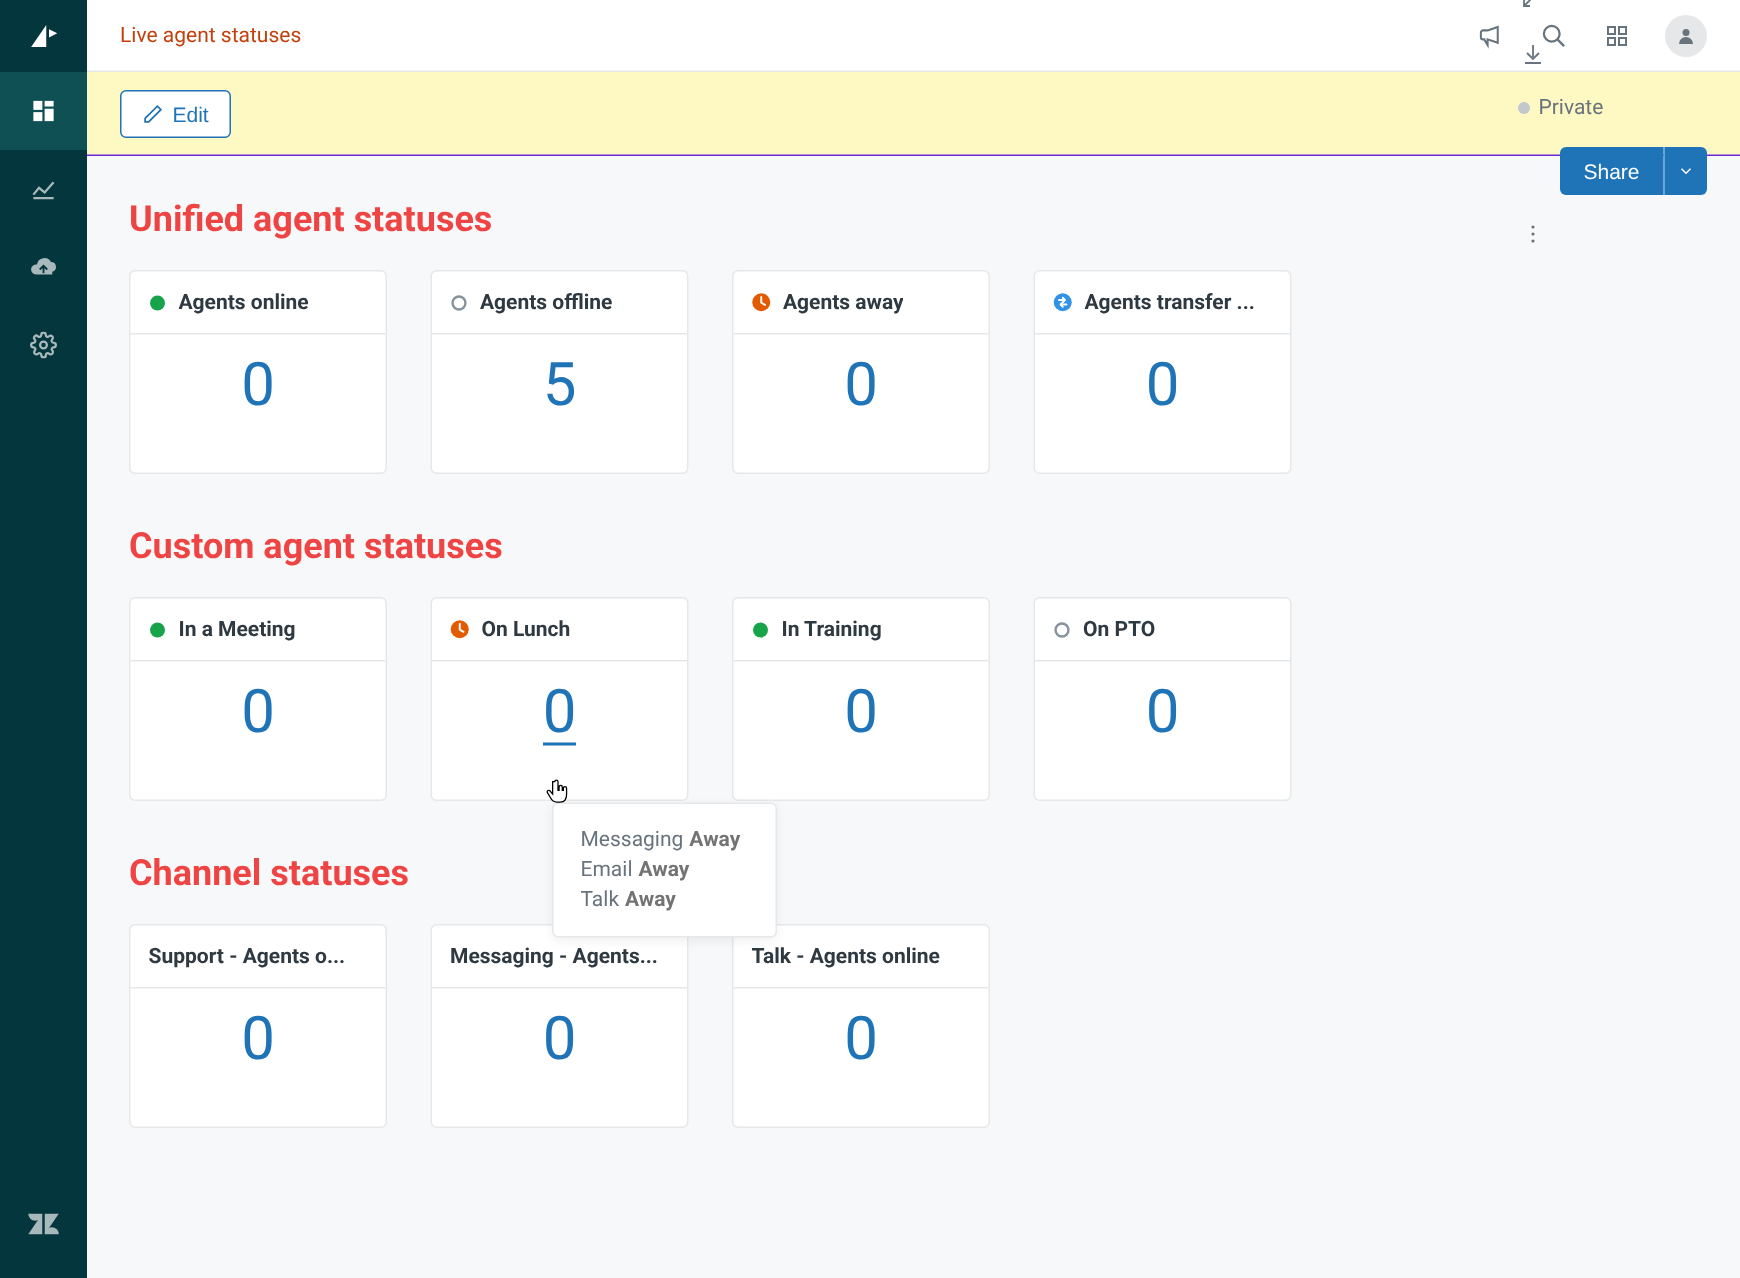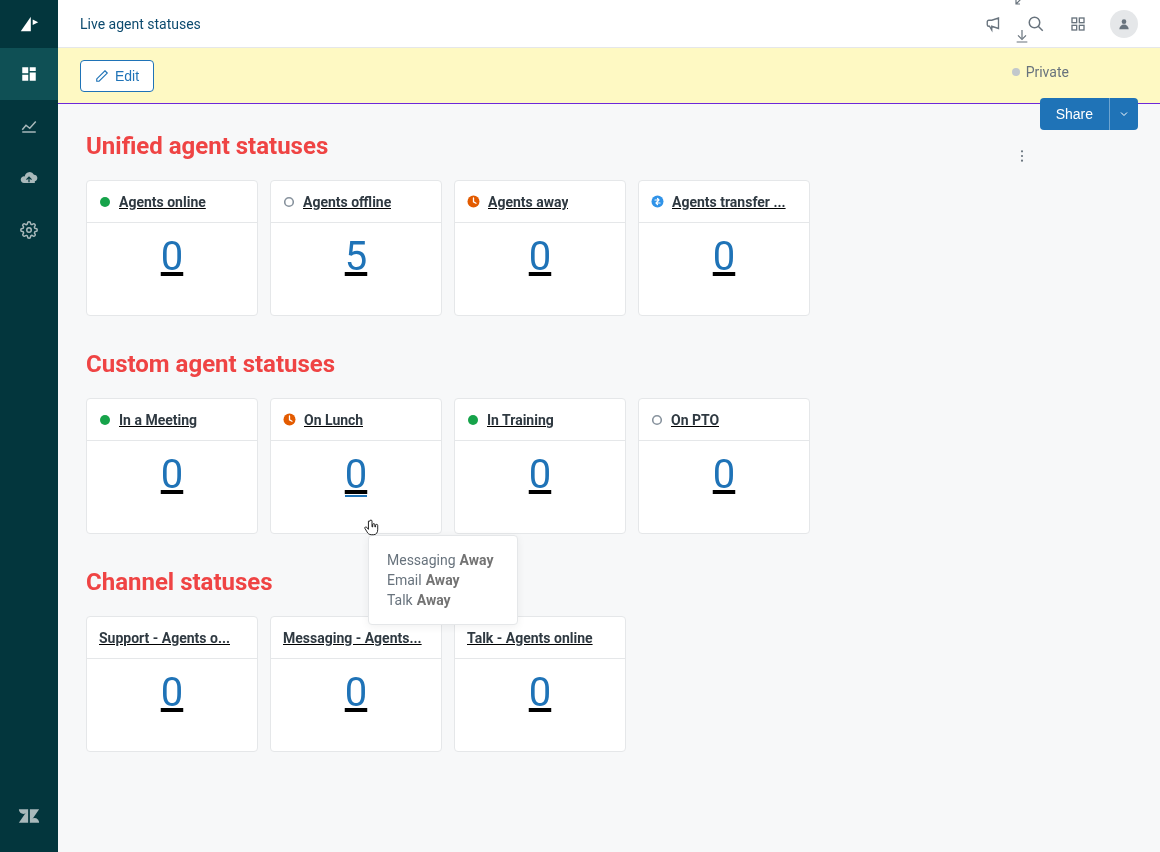--- a/index.html
+++ b/index.html
@@ -55,21 +55,21 @@
       right: 0;
       height: 48px;
       background: #fff;
       border-bottom: 1px solid #e5e7e9;
       display: flex;
       align-items: center;
       padding: 0 22px;
     }
     .topbar-title {
       font-size: 14px;
-      color: #0c4a6e;
+      color: #c2410c;
     }
     .topbar-right {
       margin-left: auto;
       display: flex;
       align-items: center;
       gap: 22px;
     }
     .topbar-icon {
       width: 20px;
       height: 20px;
@@ -184,23 +184,22 @@
       overflow: auto;
     }
     .section-title {
       font-size: 24px;
       font-weight: 700;
       color: #ef4444;
       margin-bottom: 20px;
     }
     .cards-row {
       display: flex;
-      gap: 12px;
+      gap: 29px;
       margin-bottom: 34px;
-      text-decoration: underline;
     }
     .card {
       width: 172px;
       height: 136px;
       background: #fff;
       border: 1px solid #e5e7e9;
       border-radius: 4px;
       display: flex;
       flex-direction: column;
       overflow: hidden;

